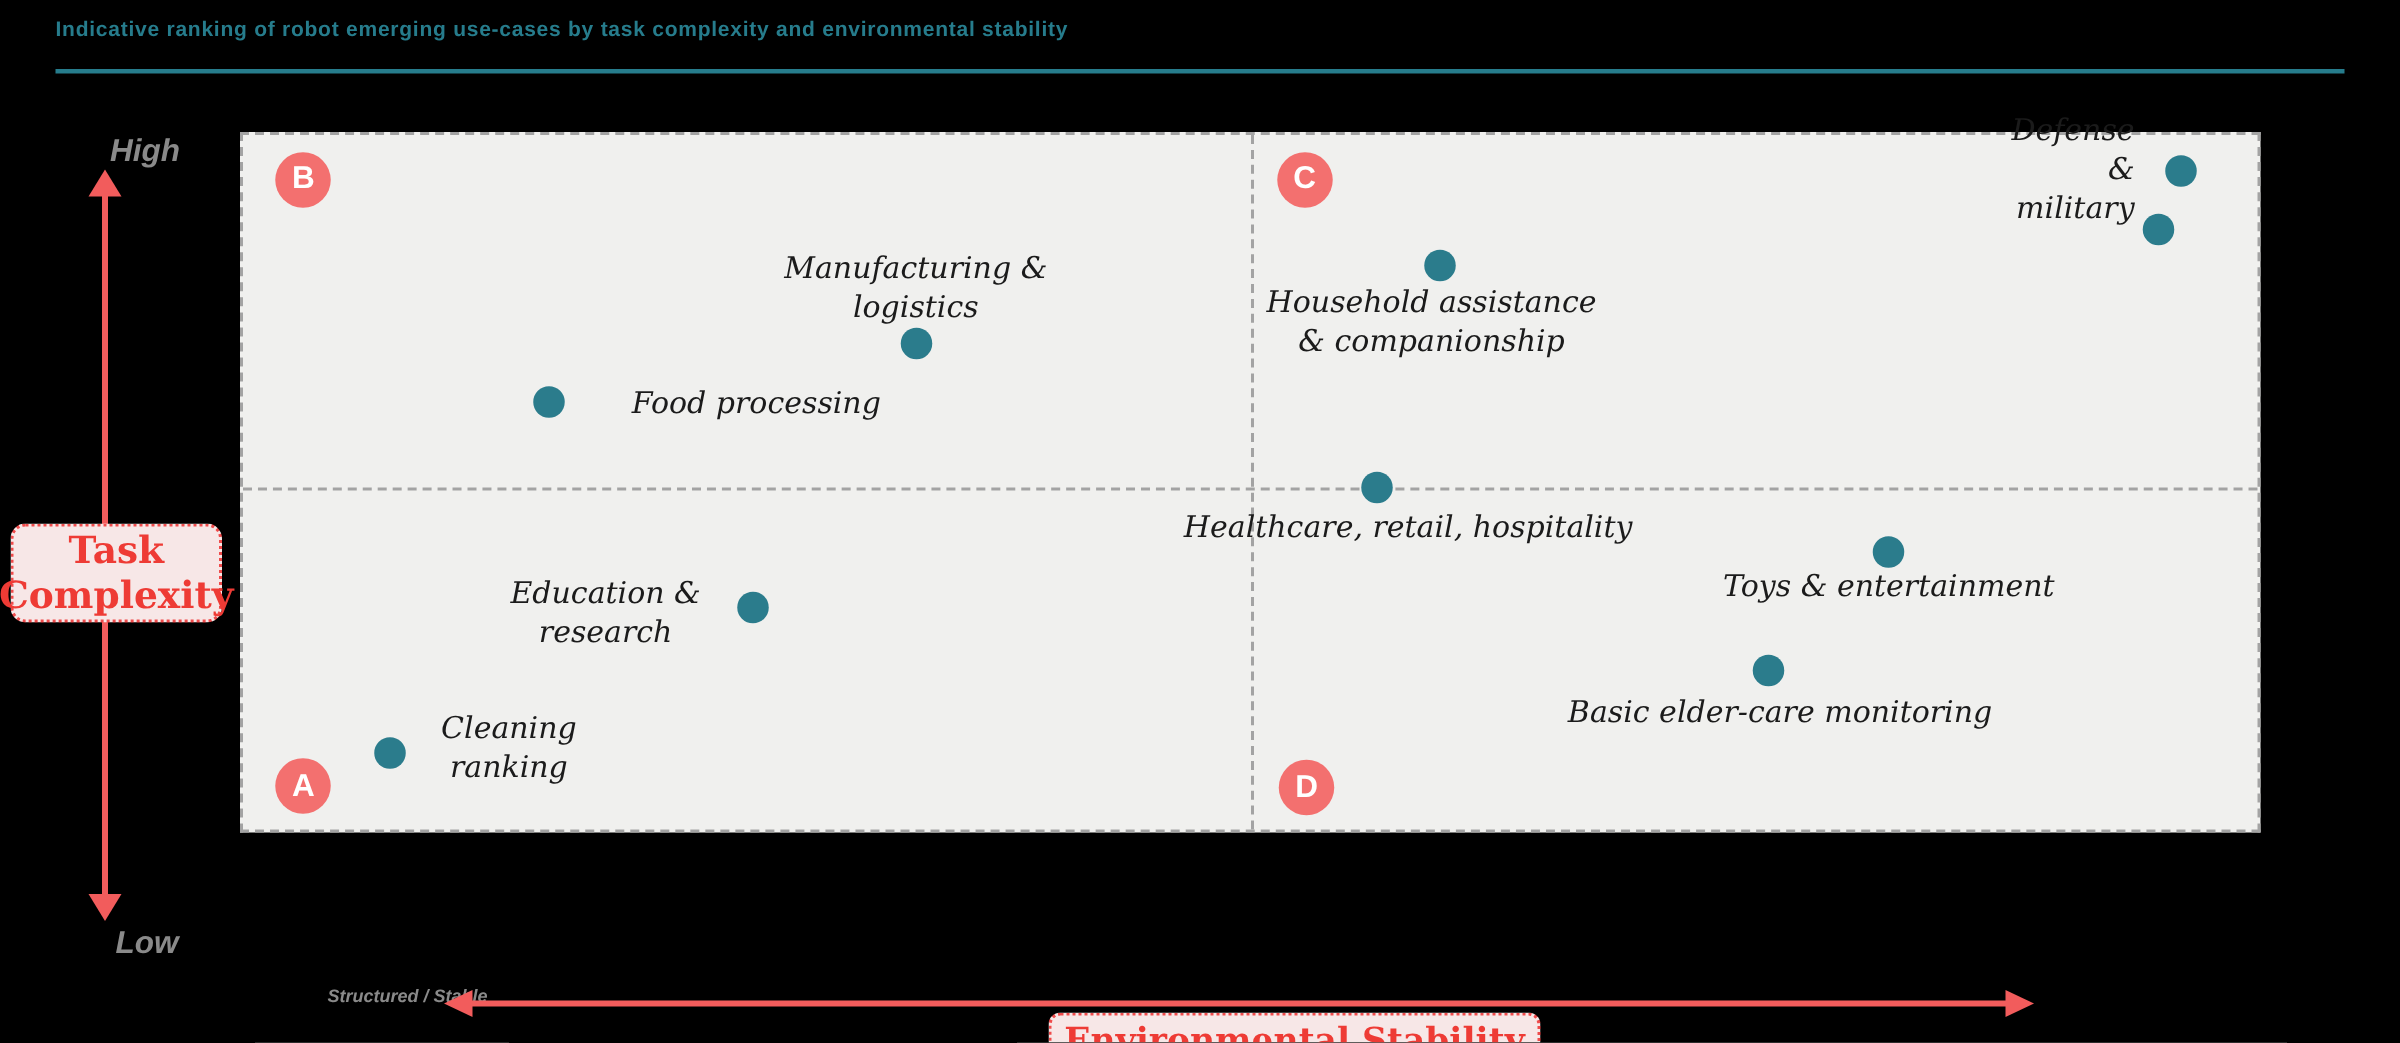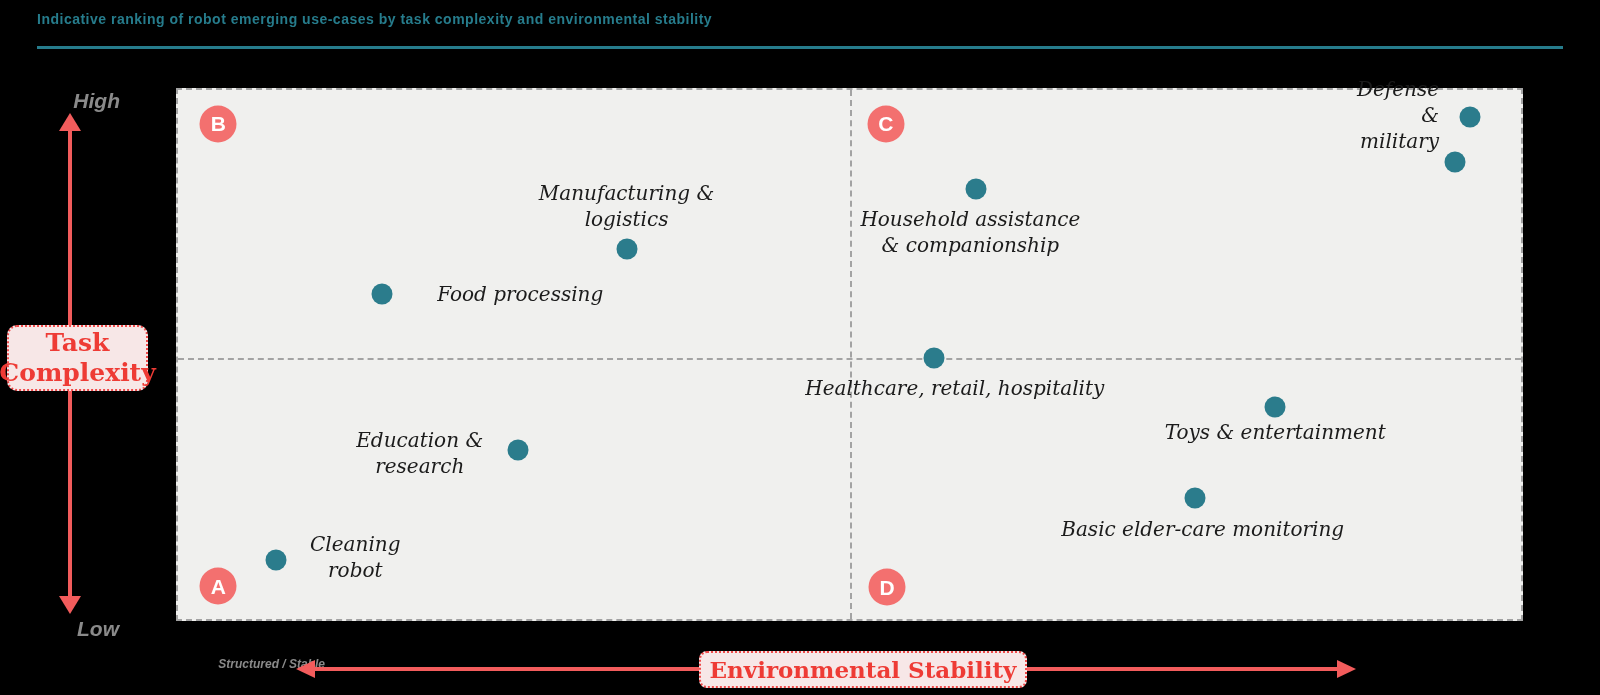--- a/index.html
+++ b/index.html
@@ -13,21 +13,21 @@
     position:absolute; left:37px; top:11px; width:1526px;
     font-size:14px; font-weight:bold; letter-spacing:0.5px;
     color:var(--title-teal,#267c8c);
   }
   .title-rule {
     position:absolute; left:37px; top:46px; width:1526px; height:3px;
     background:var(--title-teal,#267c8c);
   }
   
   .plot {
-    position:absolute; left:176px; top:88px; width:1347px; height:533px;
+    position:absolute; left:160px; top:88px; width:1347px; height:467px;
     background:var(--panel-bg,#f0f0ee);
     border:2px dashed var(--dashed-gray,#a3a3a3);
     box-sizing:border-box; z-index:0;
   }
   .vline {
     position:absolute; top:0; bottom:0; left:50%; width:0;
     border-left:2px dashed var(--dashed-gray,#a3a3a3);
   }
   .hline {
     position:absolute; left:0; right:0; top:50.7%; height:0;
@@ -92,21 +92,21 @@
     border-top:9px solid transparent; border-bottom:9px solid transparent;
     border-left:19px solid var(--arrow-red,#f25c5c);
   }
   
   .axis-box {
     position:absolute; z-index:2; box-sizing:border-box;
     background:var(--axis-box-bg,#f7e7e7);
     border:2px dotted var(--box-border,#ef4b4b);
     color:var(--axis-label-red,#ee3b35);
     font-family:"DejaVu Serif", serif; font-weight:bold;
-    display:flex; align-items:center; justify-content:center; text-align:center;
+    display:flex; align-items:center; justify-content:center; text-align:center;margin-top:24px;
   }
   .y-axis-box {
     left:7px; top:325px; width:141px; height:66px;
     border-radius:10px; font-size:25px; line-height:30px; padding:0 4px;
   }
   .x-axis-box {
     left:699px; top:651px; width:328px; height:37px;
     border-radius:8px; font-size:23px;
   }
 </style>
@@ -136,21 +136,21 @@
       <div class="pt-label anchor-middle" style="left: 56.2%; top: 56.3%; margin-left: 22px;">Healthcare, retail, hospitality</div>
       <div class="dot" style="left: 81.7%; top: 60%;"></div>
       <div class="pt-label anchor-middle" style="left: 81.7%; top: 64.7%;">Toys &amp; entertainment</div>
       <div class="dot" style="left: 75.7%; top: 77.1%;"></div>
       <div class="pt-label anchor-middle" style="left: 76.3%; top: 82.9%;">Basic elder-care monitoring</div>
       <div class="dot" style="left: 25.3%; top: 68.1%;"></div>
       <div class="pt-label anchor-middle" style="left: 18%; top: 68.7%;">Education &amp;
 research</div>
       <div class="dot" style="left: 7.3%; top: 88.9%;"></div>
       <div class="pt-label anchor-middle" style="left: 13.2%; top: 88.2%;">Cleaning
-robot</div>
+ranking</div>
       <div class="badge" style="left: 3%; top: 6.4%;">B</div>
       <div class="badge" style="left: 52.7%; top: 6.4%;">C</div>
       <div class="badge" style="left: 3%; top: 93.8%;">A</div>
       <div class="badge" style="left: 52.8%; top: 94%;">D</div>
     </div>
 
   <div class="axis-gray high-label">High</div>
   <div class="y-arrow-up"></div>
   <div class="y-arrow-line"></div>
   <div class="y-arrow-down"></div>

